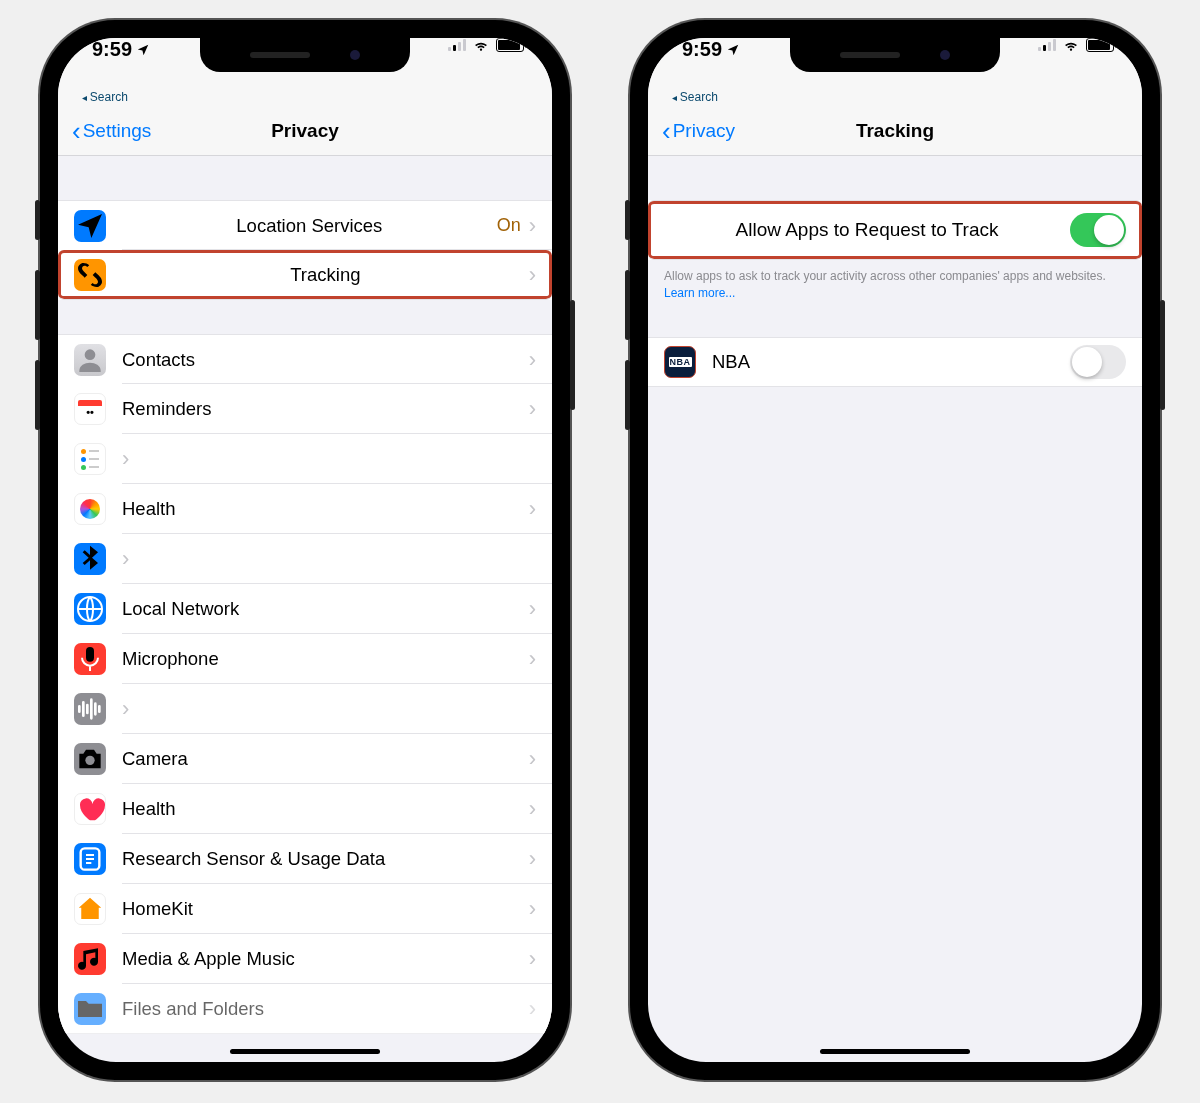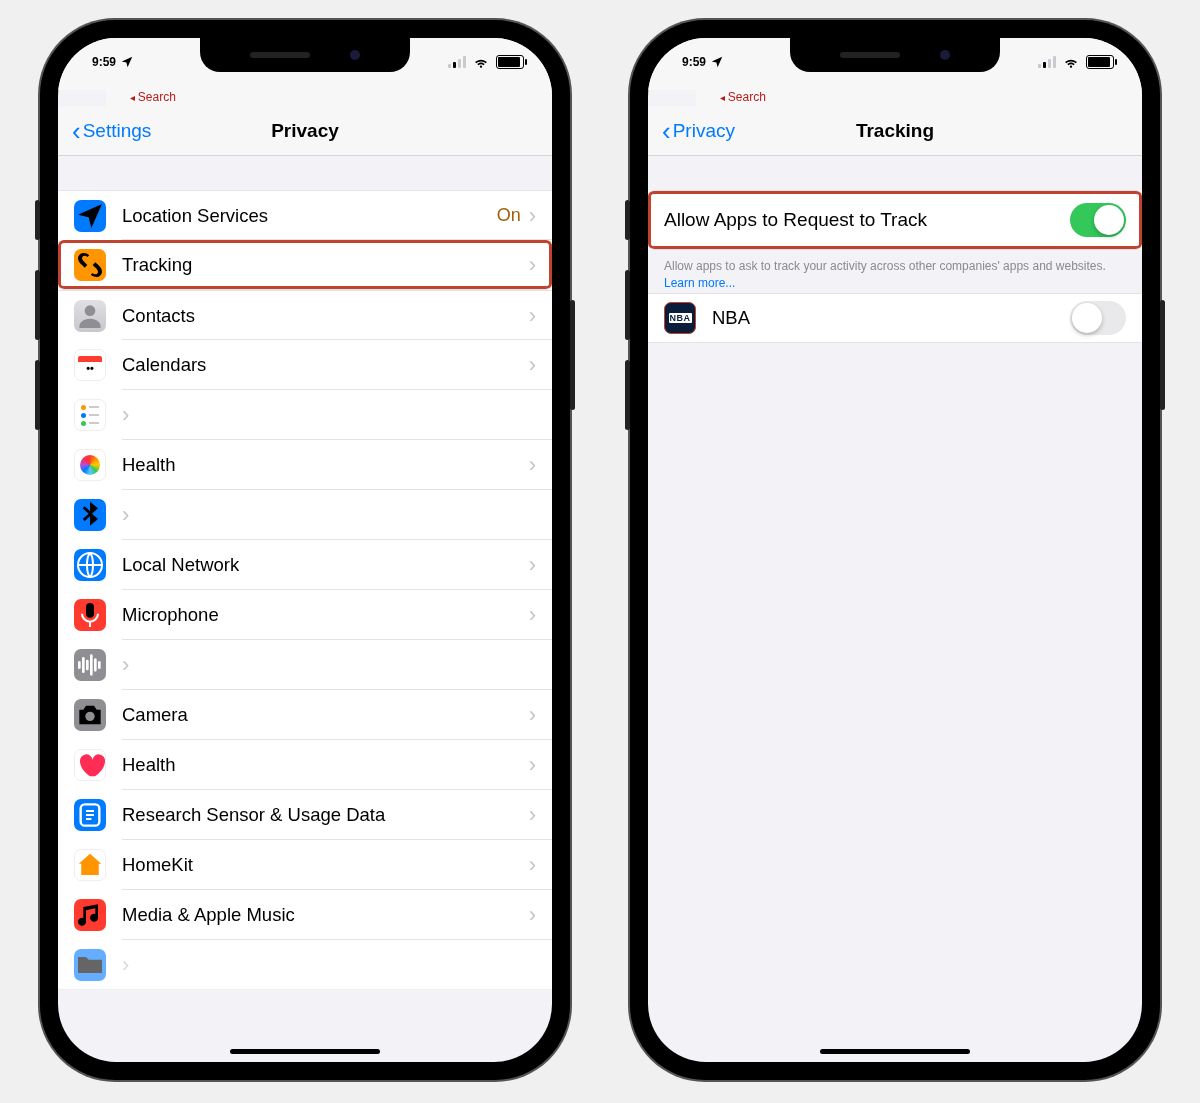--- a/index.html
+++ b/index.html
@@ -46,52 +46,52 @@
     border-bottom-left-radius: 20px;
     border-bottom-right-radius: 20px;
     z-index: 20;
     display:flex; align-items:center; justify-content:center; gap:40px;
   }
   .notch .speaker { width:60px; height:6px; background:#222; border-radius:3px; }
   .notch .cam { width:10px; height:10px; background:#1a1a3a; border-radius:50%; }
   .statusbar {
     height: 52px;
     display: flex;
-    align-items: center;
+    align-items: flex-start;
     justify-content: space-between;
     padding: 0 28px 4px 34px;
     font-weight: 600;
-    font-size: 12px;
+    font-size: 20px;
     background: #f7f7f7;
   }
   .statusbar .left { display:flex; align-items:center; gap:4px;}
   .statusbar .right { display:flex; align-items:center; gap:6px; }
   .breadcrumb {
-    font-size: 12px; color:#b91c1c; padding: 0 0 2px 24px; background:#f7f7f7;margin-left:48px;
+    font-size: 12px; color:#0c4a6e; padding: 0 0 2px 24px; background:#f7f7f7;
   }
   .breadcrumb::before { content:"◂ "; font-size:10px;}
   .navbar {
     height: 50px;
     background: #f7f7f7;
     border-bottom: 1px solid #d6d6da;
     display: flex;
     align-items: center;
     justify-content: center;
     position: relative;
   }
   .navbar .back {
     position: absolute; left: 14px;
     color: #007aff; font-size: 19px;
     display: flex; align-items: center;
   }
   .navbar .back .chev { font-size: 26px; font-weight:300; margin-right:2px; line-height:0;}
   .navbar .title { font-size: 19px; font-weight: 600; }
   .content { flex: 1; overflow: hidden; }
-  .group { background: #fff; }
-  .group.first { margin-top: 34px; }
+  .group { margin-top: 34px; background: #fff; }
+  .group.first { margin-top: 44px; text-align: center; }
   .row {
     display: flex; align-items: center;
     min-height: 50px;
     padding: 0 16px 0 16px;
     position: relative;
     background:#fff;
   }
   .row .icon {
     width: 32px; height: 32px; border-radius: 7px;
     margin-right: 16px;
@@ -234,21 +234,21 @@
           <div class="label">Contacts</div>
           <div class="chevron">›</div>
         </div>
         <div class="row">
           <div class="icon" style="background:#fff;border:1px solid #eee">
               <div style="width:24px">
                 <div style="height:6px;background:#ff3b30;border-radius:2px 2px 0 0"></div>
                 <div style="font-size:11px;text-align:center;color:#000;font-weight:600">••</div>
               </div>
             </div>
-          <div class="label">Calendars</div>
+          <div class="label">Reminders</div>
           <div class="chevron">›</div>
         </div>
         <div class="row">
           <div class="icon" style="background:#fff;border:1px solid #eee">
               <div style="display:flex;flex-direction:column;gap:3px">
                 <div style="display:flex;gap:3px;align-items:center">
                   <span style="width:5px;height:5px;border-radius:50%;background:#ff9500"></span>
                   <span style="width:10px;height:2px;background:#ccc"></span>
                 </div>
                 <div style="display:flex;gap:3px;align-items:center">
@@ -352,20 +352,21 @@
             </div>
           <div class="label">Media &amp; Apple Music</div>
           <div class="chevron">›</div>
         </div>
         <div class="row" style="opacity:.6">
           <div class="icon" style="background:#007aff">
               <svg viewBox="0 0 24 24" class="ic">
                 <path d="M3 6h6l2 2h10v10H3z"></path>
               </svg>
             </div>
+          <div class="label">Files and Folders</div>
           <div class="chevron">›</div>
         </div>
       </div>
     </div>
     <div class="home-indicator"></div>
   </div>
 </div>
 
 <div class="phone">
   <div class="side-btn sb-left1"></div>

